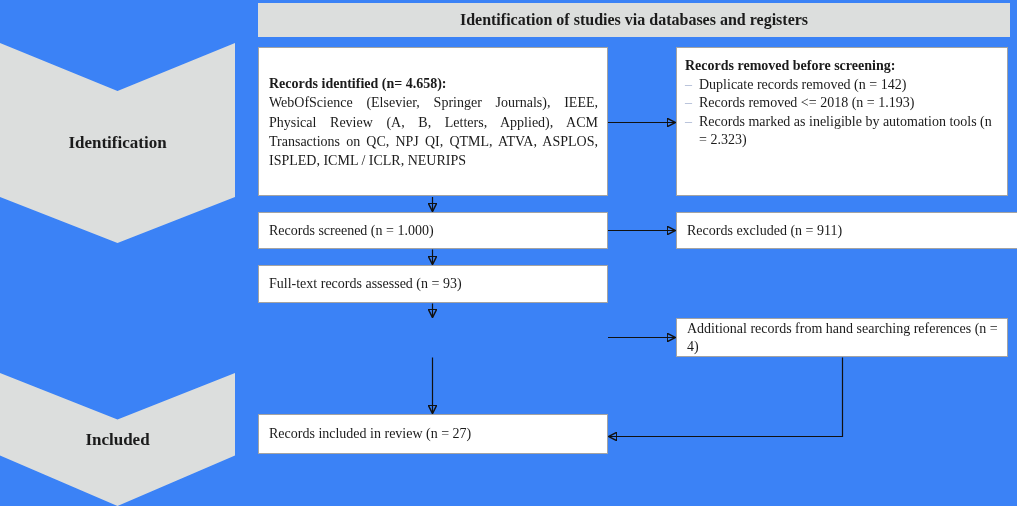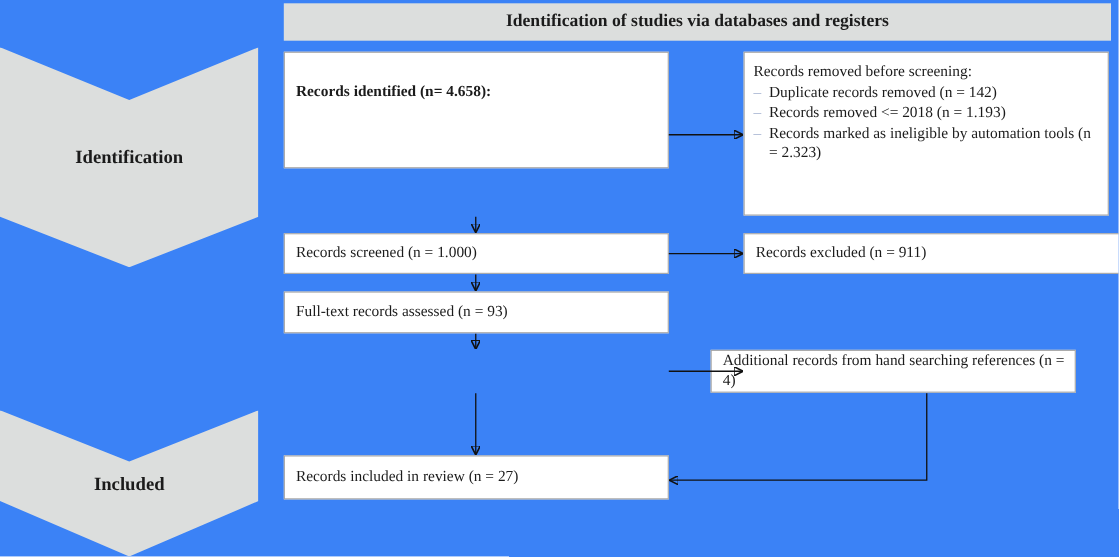--- a/index.html
+++ b/index.html
@@ -24,33 +24,33 @@
   #chev-screening{top:210px;height:197px;
     clip-path:polygon(0 0,50% 24.5%,100% 0,100% 76%,50% 100%,0 76%);}
   #chev-included{top:373px;height:133px;
     clip-path:polygon(0 0,50% 35%,100% 0,100% 62%,50% 100%,0 62%);}
   
   .box{
     position:absolute;background:#ffffff;border:1px solid #a3a3a3;box-sizing:border-box;
     font-size:14px;line-height:18px;
   }
   .box.vcenter{display:flex;align-items:center;padding:0 8px 0 10px;}
-  #box-identified{left:258px;top:47px;width:350px;height:106px;padding:26px 9px 0 10px;line-height:19.3px;}
+  #box-identified{left:258px;top:47px;width:350px;height:149px;padding:26px 9px 0 10px;line-height:19.3px;}
   #box-identified .b-title{font-weight:bold;}
   #box-identified .b-body{text-align:justify;}
   #box-removed{left:676px;top:47px;width:332px;height:149px;padding:9px 8px 0 8px;line-height:18.6px;}
-  #box-removed .b-title{font-weight:normal;}
+  #box-removed .b-title{font-weight:bold;}
   .dash-item{display:flex;}
   .dash-item .dash{flex:0 0 14px;color:#a4b2d0;}
   .dash-item .d-text{flex:1;}
   #box-screened{left:258px;top:212px;width:350px;height:37px;}
   #box-excluded{left:676px;top:212px;width:368px;height:37px;}
   #box-fulltext{left:258px;top:265px;width:350px;height:38px;}
   #box-eligible{left:258px;top:318px;width:350px;height:39px;}
-  #box-additional{left:646px;top:318px;width:332px;height:39px;line-height:17.5px;}
+  #box-additional{left:676px;top:318px;width:332px;height:39px;line-height:17.5px;}
   #box-included{left:258px;top:414px;width:350px;height:40px;}
   
   #arrows{position:absolute;left:0;top:0;width:1017px;height:506px;pointer-events:none;}
   #arrows path{stroke:#111111;stroke-width:1.2;fill:none;}
 </style>
 </head>
 <body>
 
 <div id="canvas">
 
@@ -60,20 +60,21 @@
 
   <div class="chevron" id="chev-identification">
     <span>Identification</span>
   </div>
   <div class="chevron" id="chev-included">
     <span>Included</span>
   </div>
 
   <div class="box" id="box-identified">
     <div class="b-title">Records identified (n= 4.658):</div>
+    <div class="b-body">WebOfScience (Elsevier, Springer Journals), IEEE, Physical Review (A, B, Letters, Applied), ACM Transactions on QC, NPJ QI, QTML, ATVA, ASPLOS, ISPLED, ICML / ICLR, NEURIPS</div>
   </div>
 
   <div class="box" id="box-removed">
     <div class="b-title">Records removed before screening:</div>
     <div class="dash-item">
       <span class="dash">–</span>
       <span class="d-text">Duplicate records removed (n = 142)</span>
     </div>
     <div class="dash-item">
       <span class="dash">–</span>

